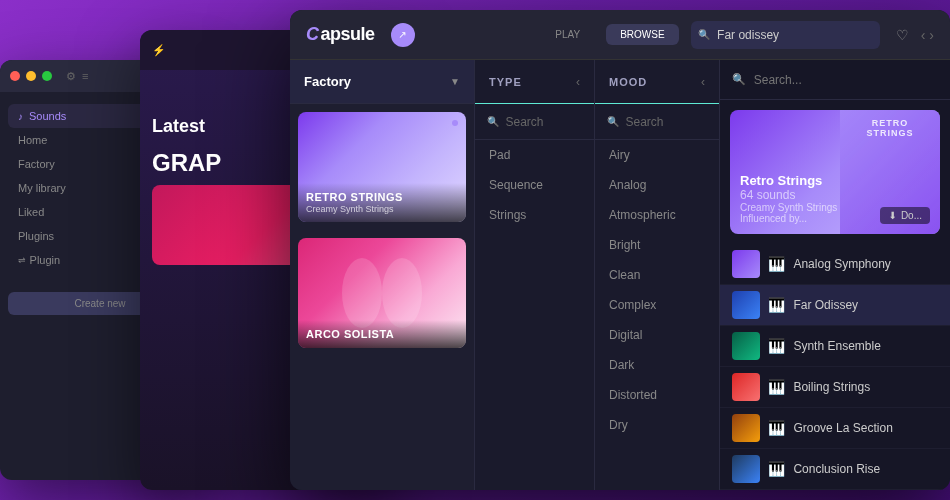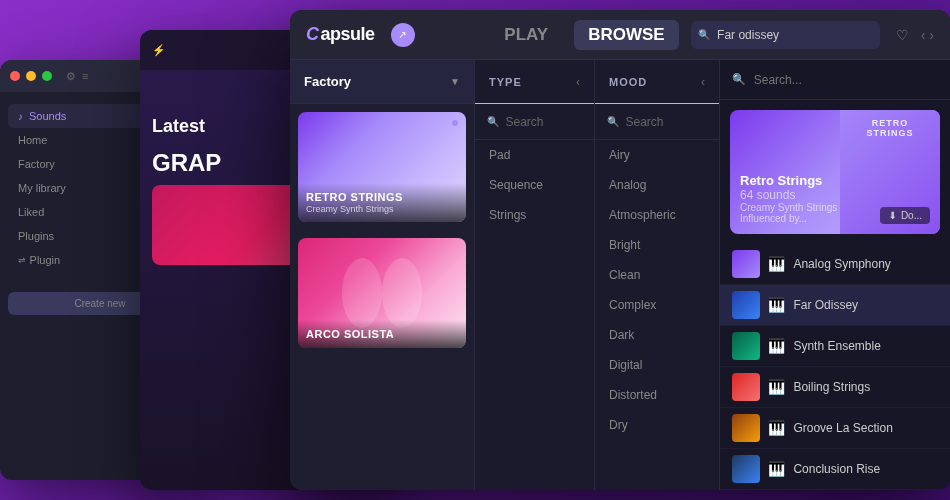--- a/index.html
+++ b/index.html
@@ -153,22 +153,22 @@
     .capsule-icon {
       width: 24px; height: 24px;
       background: #a78bfa;
       border-radius: 50%;
       display: flex; align-items: center; justify-content: center;
       font-size: 10px; color: #fff;
     }
     .nav-btn {
       padding: 5px 14px;
       border-radius: 6px;
-      font-size: 17px;
-      font-weight: 700;
+      font-size: 10px;
+      font-weight: 400;
       cursor: pointer;
     }
     .nav-btn.inactive {
       color: #888;
       background: transparent;
     }
     .nav-btn.active {
       color: #fff;
       background: #3a3a5a;
     }
@@ -542,22 +542,22 @@
       <div class="panel-search">
         <span class="panel-search-icon">🔍</span>
         <span class="panel-search-text">Search</span>
       </div>
       <div class="panel-item">Airy</div>
       <div class="panel-item">Analog</div>
       <div class="panel-item">Atmospheric</div>
       <div class="panel-item">Bright</div>
       <div class="panel-item">Clean</div>
       <div class="panel-item">Complex</div>
+      <div class="panel-item">Digital</div>
       <div class="panel-item">Dark</div>
-      <div class="panel-item">Digital</div>
       <div class="panel-item">Distorted</div>
       <div class="panel-item">Dry</div>
     </div>
 
     <div class="results-panel">
       <div class="results-header">
         <span class="results-search-icon">🔍</span>
         <input type="text" class="results-search-input" placeholder="Search..." style="">
       </div>
 

